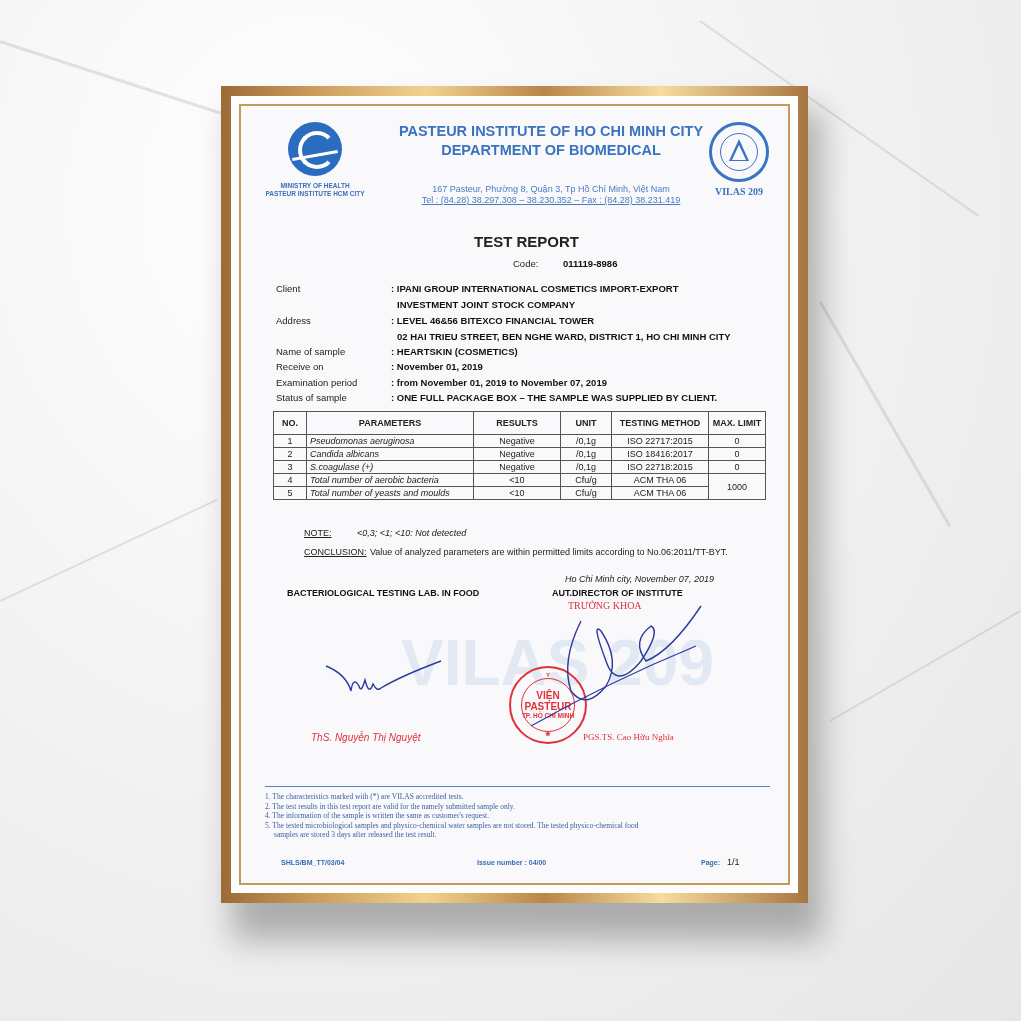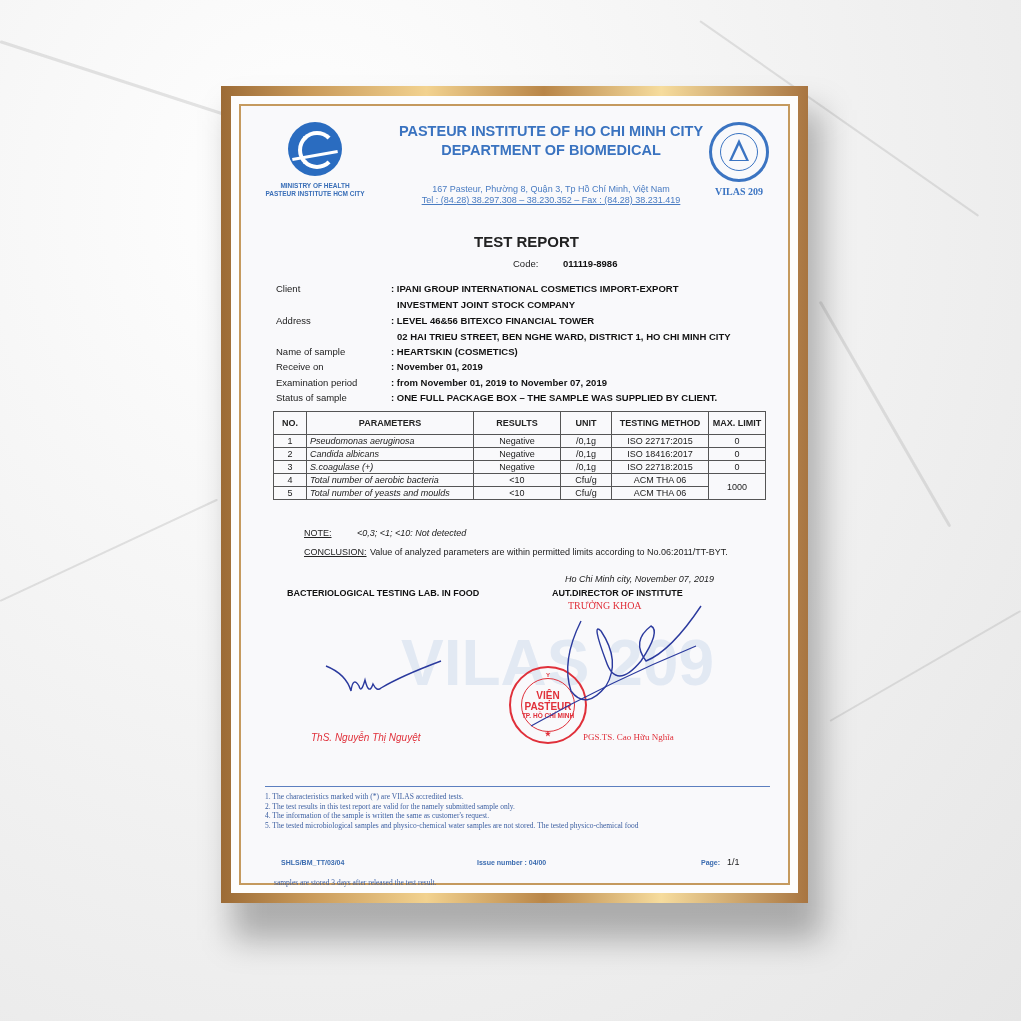--- a/index.html
+++ b/index.html
@@ -208,21 +208,21 @@
 
         <div class="abs red" style="left:70px;top:626px;font-size:10px;font-weight:normal;font-style:italic;">ThS. Nguyễn Thị Nguyệt</div>
         <div class="abs red" style="left:342px;top:626px;font-family:'Liberation Serif',serif;font-size:9px;">PGS.TS. Cao Hữu Nghĩa</div>
 
         <div class="abs foot-sep" style="top:680px;"></div>
         <div class="abs foot" style="left:24px;top:686px;width:520px;">
           <div>1. The characteristics marked with (*) are VILAS accredited tests.</div>
           <div>2. The test results in this test report are valid for the namely submitted sample only.</div>
           <div>4. The information of the sample is written the same as customer's request.</div>
           <div>5. The tested microbiological samples and physico-chemical water samples are not stored. The tested physico-chemical food</div>
-          <div style="padding-left:9px;margin-top:48px;">samples are stored 3 days after released the test result.</div>
+          <div style="padding-left:9px;">samples are stored 3 days after released the test result.</div>
         </div>
 
         <div class="abs foot-code" style="left:40px;top:753px;">SHLS/BM_TT/03/04</div>
         <div class="abs foot-code" style="left:236px;top:753px;">Issue number : 04/00</div>
         <div class="abs foot-code" style="left:460px;top:753px;">Page:</div>
         <div class="abs" style="left:486px;top:751px;font-size:9px;color:#222;">1/1</div>
 
       </div>
     </div>
   </div>

